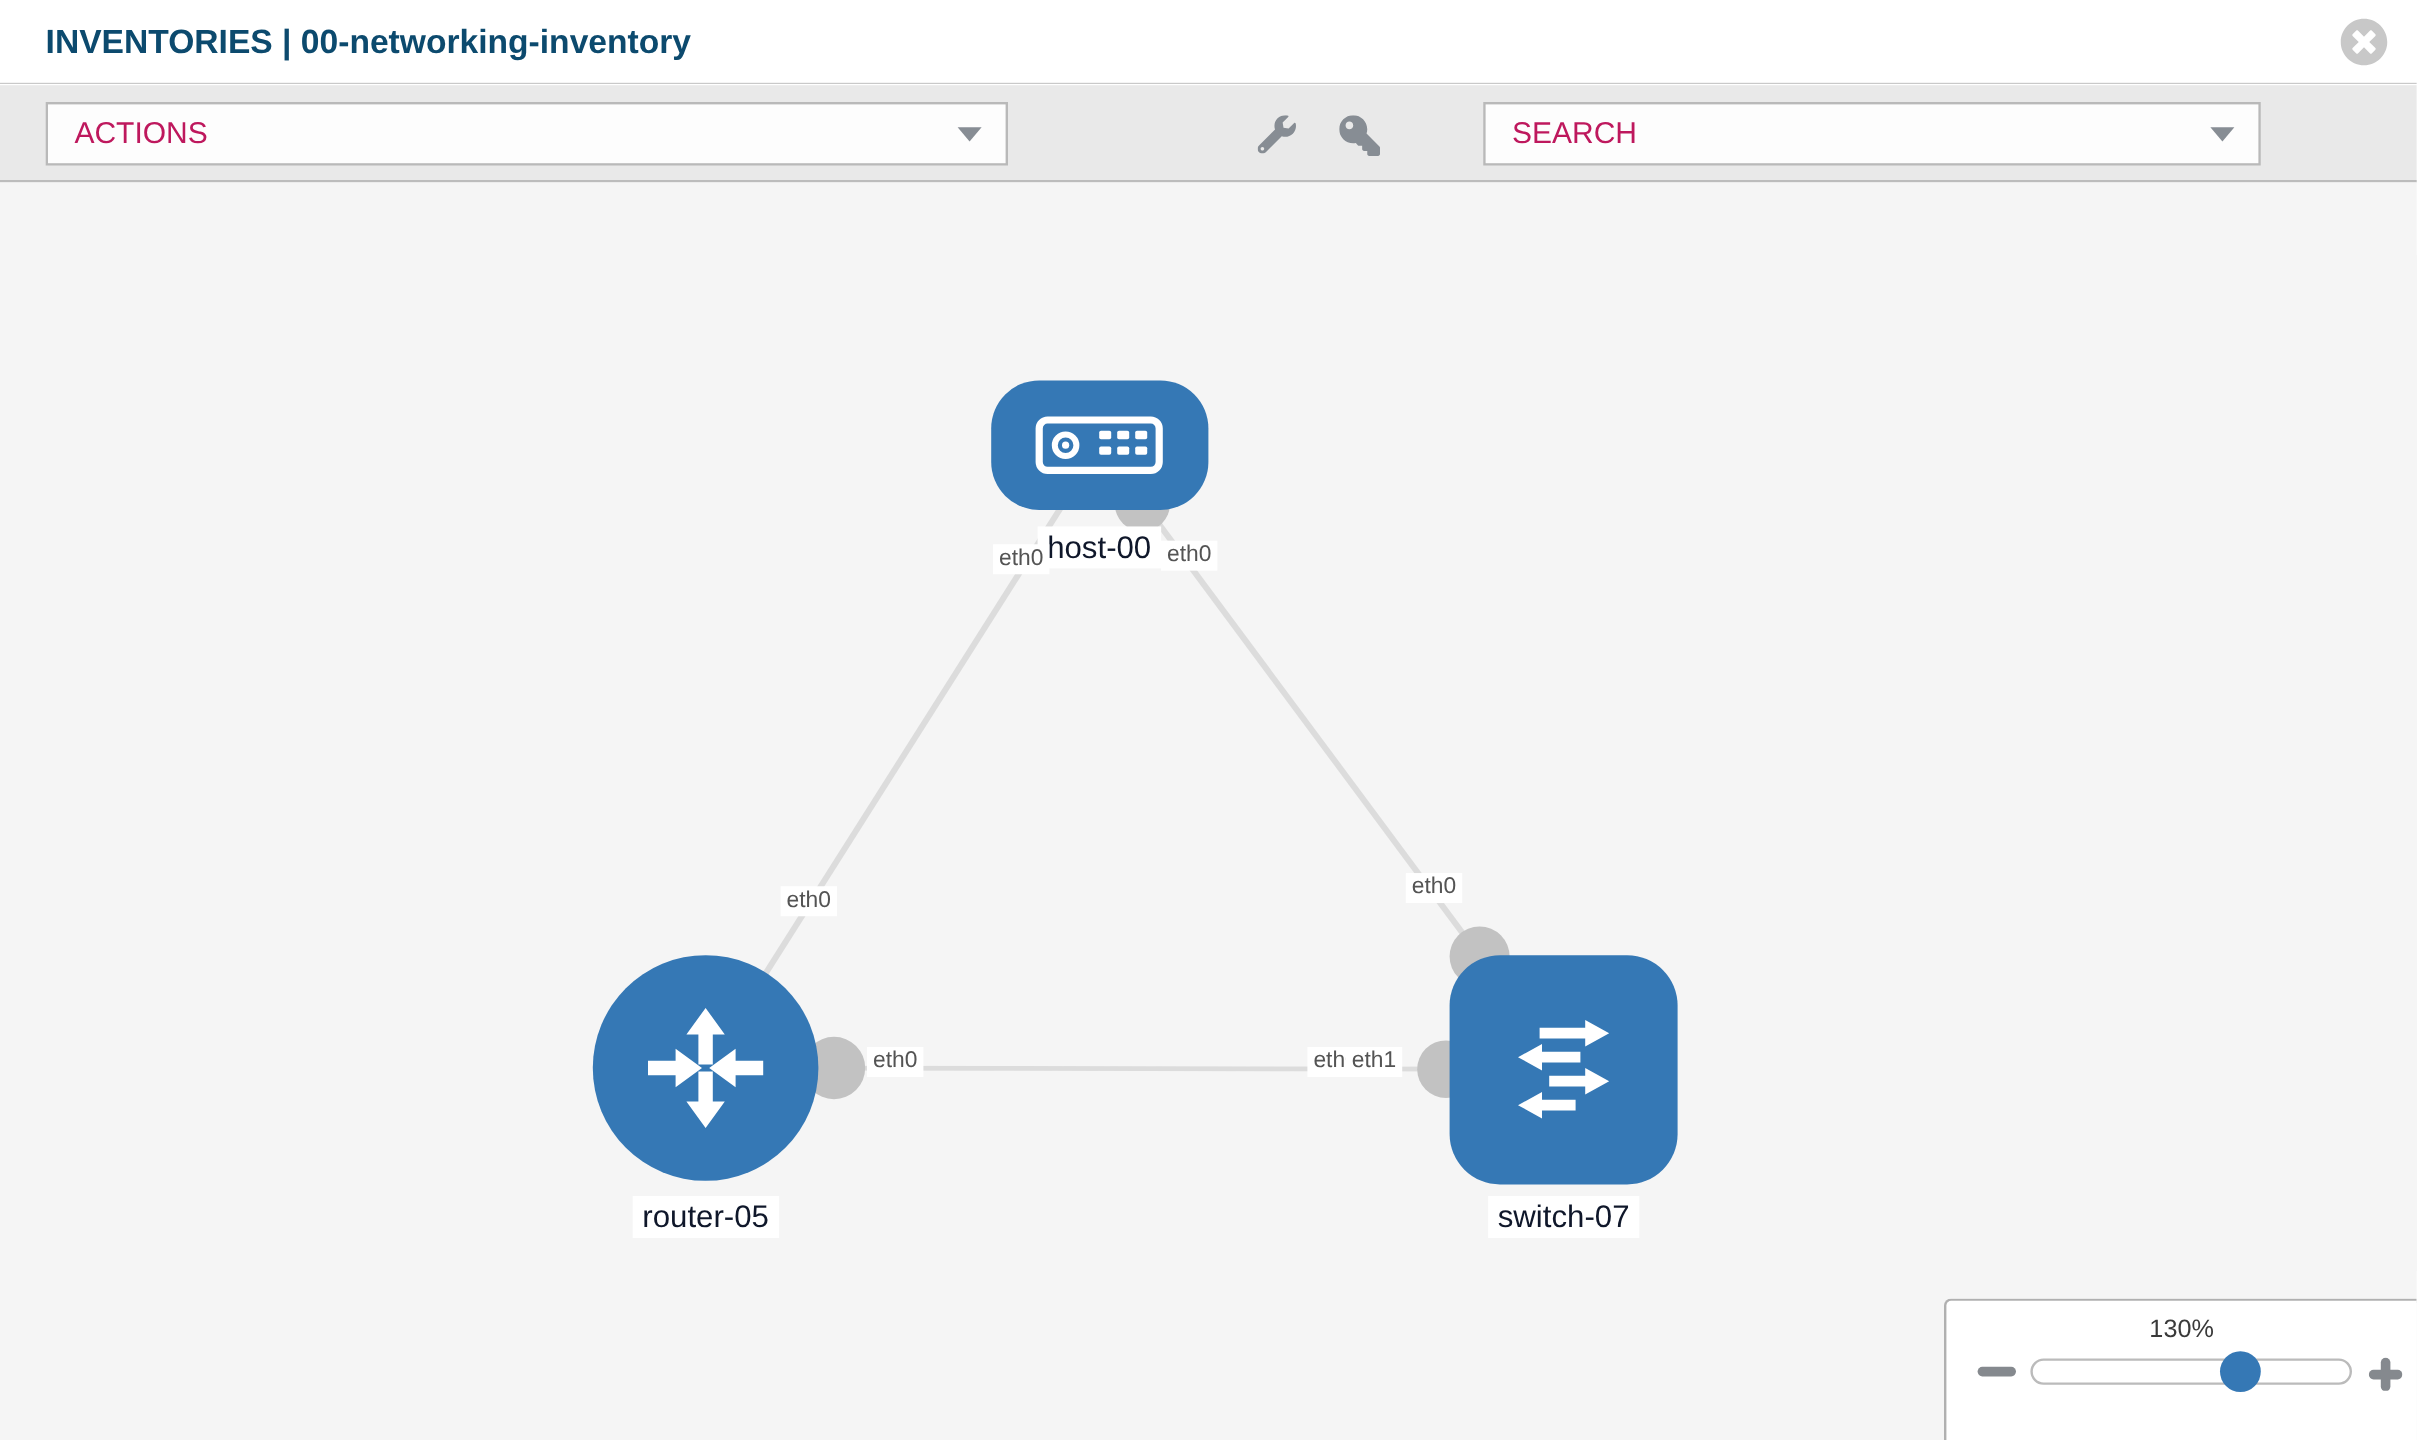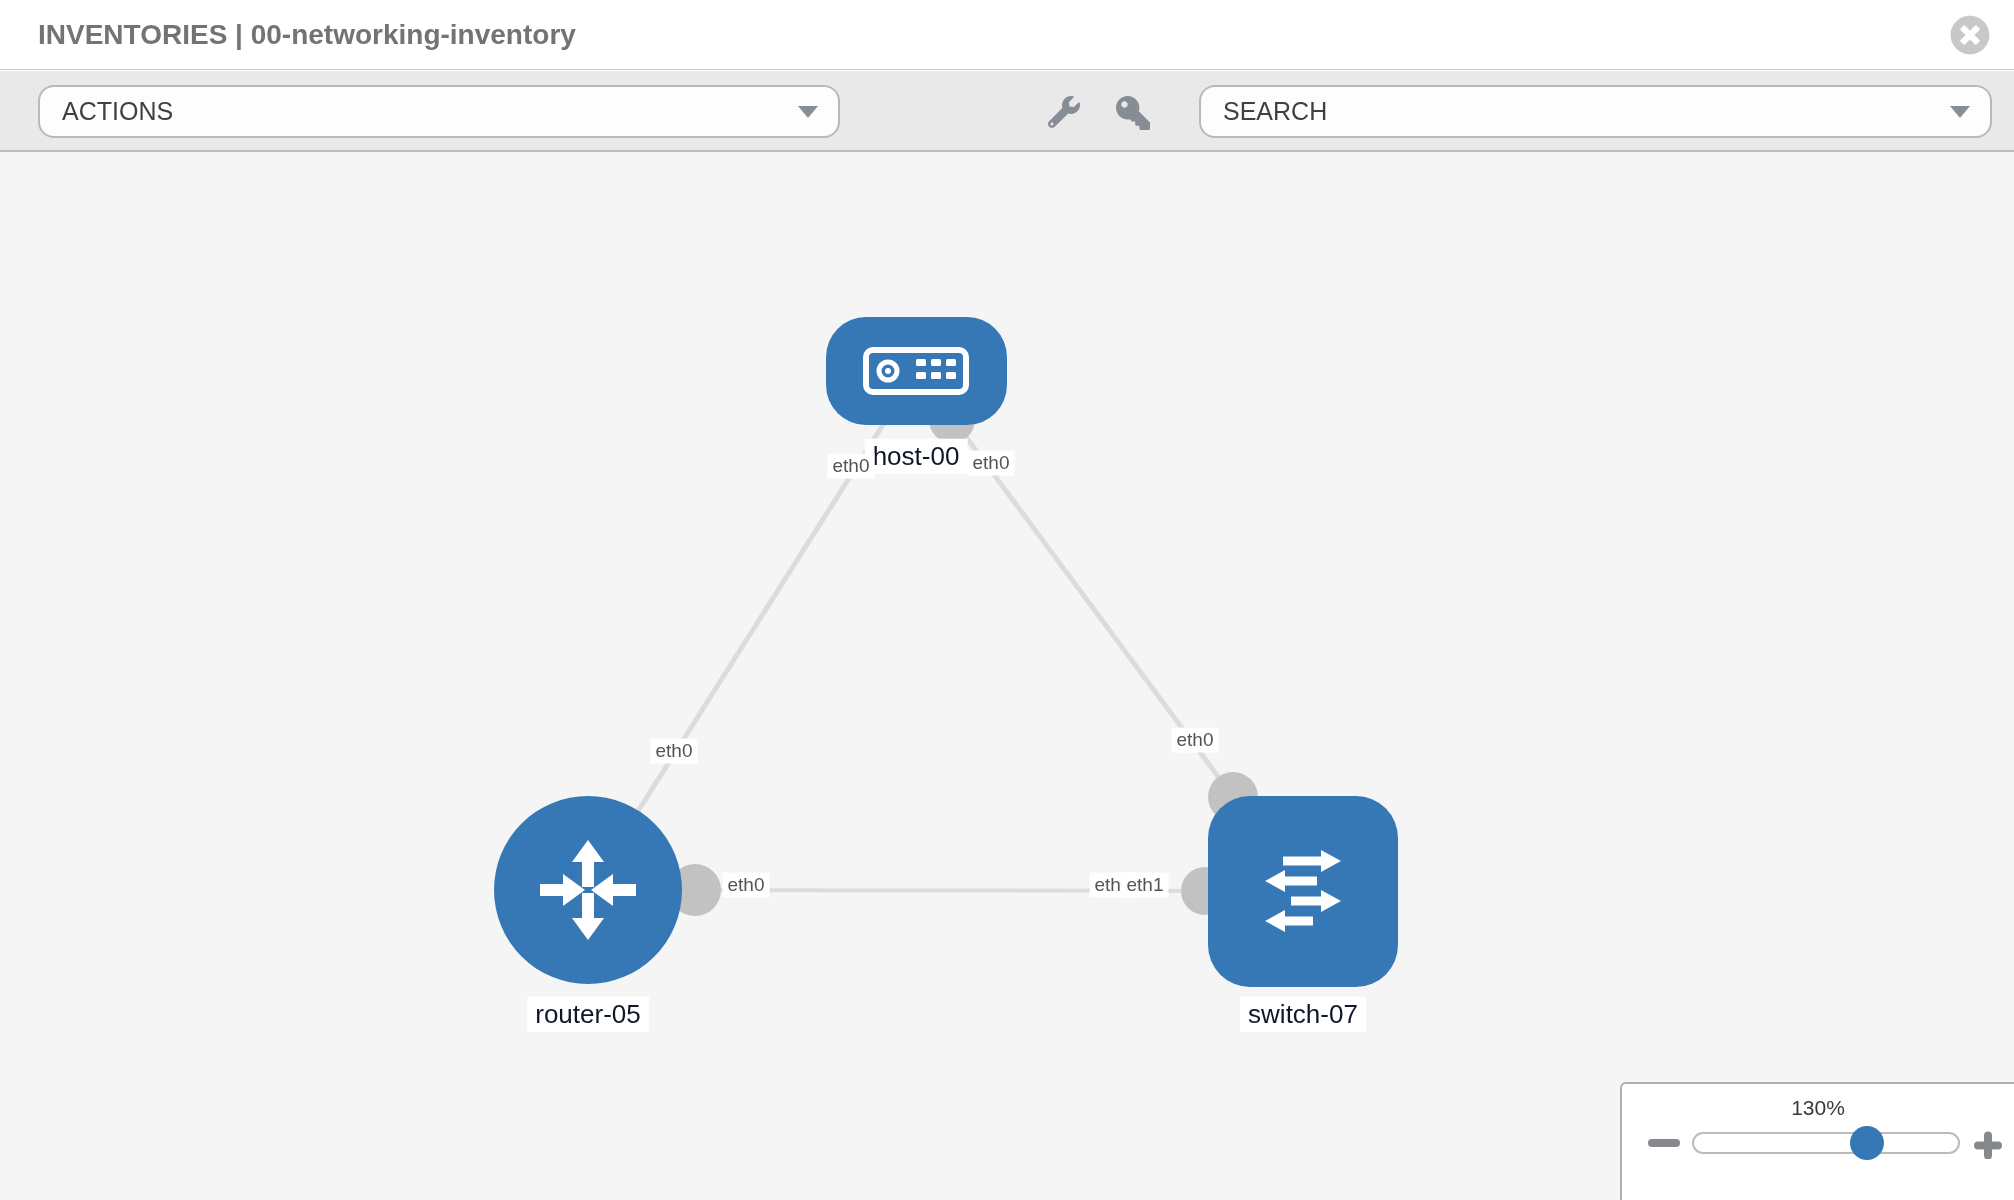--- a/index.html
+++ b/index.html
@@ -3,32 +3,32 @@
 <meta charset="utf-8">
 <style>
   * { margin:0; padding:0; box-sizing:border-box; }
   html,body { width:2014px; height:1200px; overflow:hidden; background:#fff;
               font-family:"Liberation Sans", sans-serif; position:relative; }
 
   
   .header { position:absolute; top:0; left:0; width:2014px; height:70px;
             background:#fff; border-bottom:1px solid #c9c9c9; }
   .page-title { position:absolute; left:38px; top:50%; transform:translateY(-50%);
-                font-size:28px; font-weight:bold; color:#737373; }
+                font-size:28px; font-weight:bold; color:#0c4a6e; }
   .close-btn { position:absolute; right:24px; top:15px; width:40px; height:40px; cursor:pointer; }
 
   
   .toolbar { position:absolute; top:71px; left:0; width:2014px; height:81px;
              background:#e9e9e9; border-bottom:2px solid #bcbcbc; }
   .select-box { position:absolute; top:14px; height:53px; background:#fdfdfd;
-                border:2px solid #b9b9b9; border-radius:16px; display:flex;
+                border:2px solid #b9b9b9; border-radius:0; display:flex;
                 align-items:center; justify-content:space-between;
-                padding:0 20px 0 22px; color:#404040; font-size:25px; cursor:pointer; }
+                padding:0 20px 0 22px; color:#be185d; font-size:25px; cursor:pointer; }
   .select-actions { left:38px; width:802px; }
-  .select-search  { left:1199px; width:793px; }
+  .select-search  { left:1236px; width:648px; }
   .caret { width:0; height:0; border-left:10px solid transparent;
            border-right:10px solid transparent; border-top:12px solid #878d94; }
   .tool-btn { position:absolute; width:34px; height:34px; top:25px; cursor:pointer; }
   .tool-wrench { left:1048px; }
   .tool-key { left:1116px; }
   .tool-key svg { transform:scaleX(-1); }
 
   
   .canvas { position:absolute; top:152px; left:0; width:2014px; height:1048px;
             background:#f5f5f5; }

